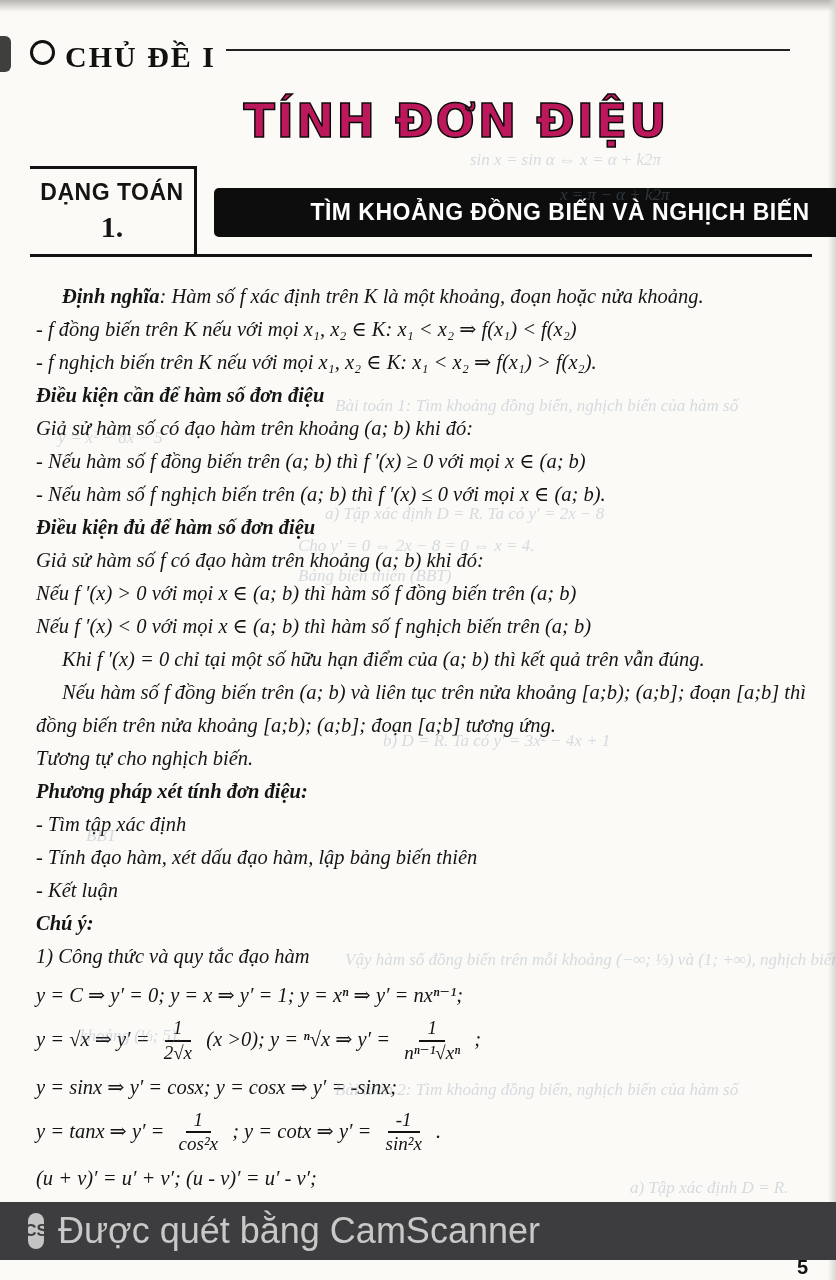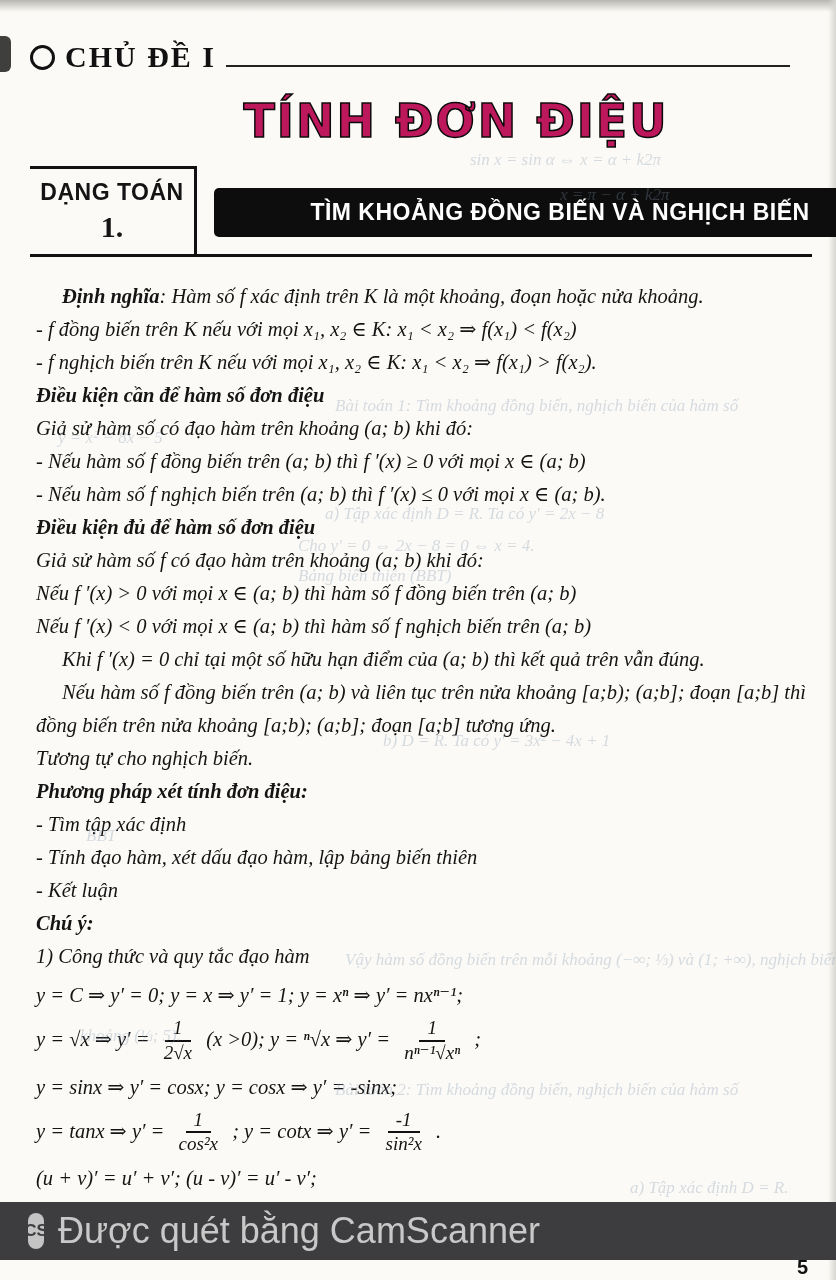--- a/index.html
+++ b/index.html
@@ -11,21 +11,21 @@
   }
   .scan-top{position:absolute;top:0;left:0;right:0;height:12px;
     background:linear-gradient(#b8b6b0,#fbfaf6);}
   .scan-right{position:absolute;top:0;right:0;width:8px;height:100%;
     background:linear-gradient(to left,#d8d6d0,rgba(251,250,246,0));}
   .corner-mark{position:absolute;left:0;top:36px;width:11px;height:36px;
     background:#1d1d1d;border-radius:0 6px 6px 0;opacity:.85;}
 
   
   .chapter-row{position:absolute;left:30px;top:40px;right:46px;
-    display:flex;align-items:center;}
+    display:flex;align-items:flex-start;}
   .chapter-circle{width:19px;height:19px;border:3px solid #111;
     border-radius:50%;flex:0 0 auto;margin-right:10px;}
   .chapter-label{font-weight:bold;font-size:30px;letter-spacing:2px;color:#111;}
   .chapter-rule{flex:1;border-bottom:2.5px solid #222;margin-left:10px;
     transform:translateY(9px);}
 
   .main-title{position:absolute;top:94px;left:0;width:100%;text-align:center;
     font-family:"DejaVu Sans","Liberation Sans",sans-serif;
     font-weight:900;font-size:46px;letter-spacing:2px;color:#be185d;margin-left:38px;
     -webkit-text-stroke:1.5px #0a0a0a;}

